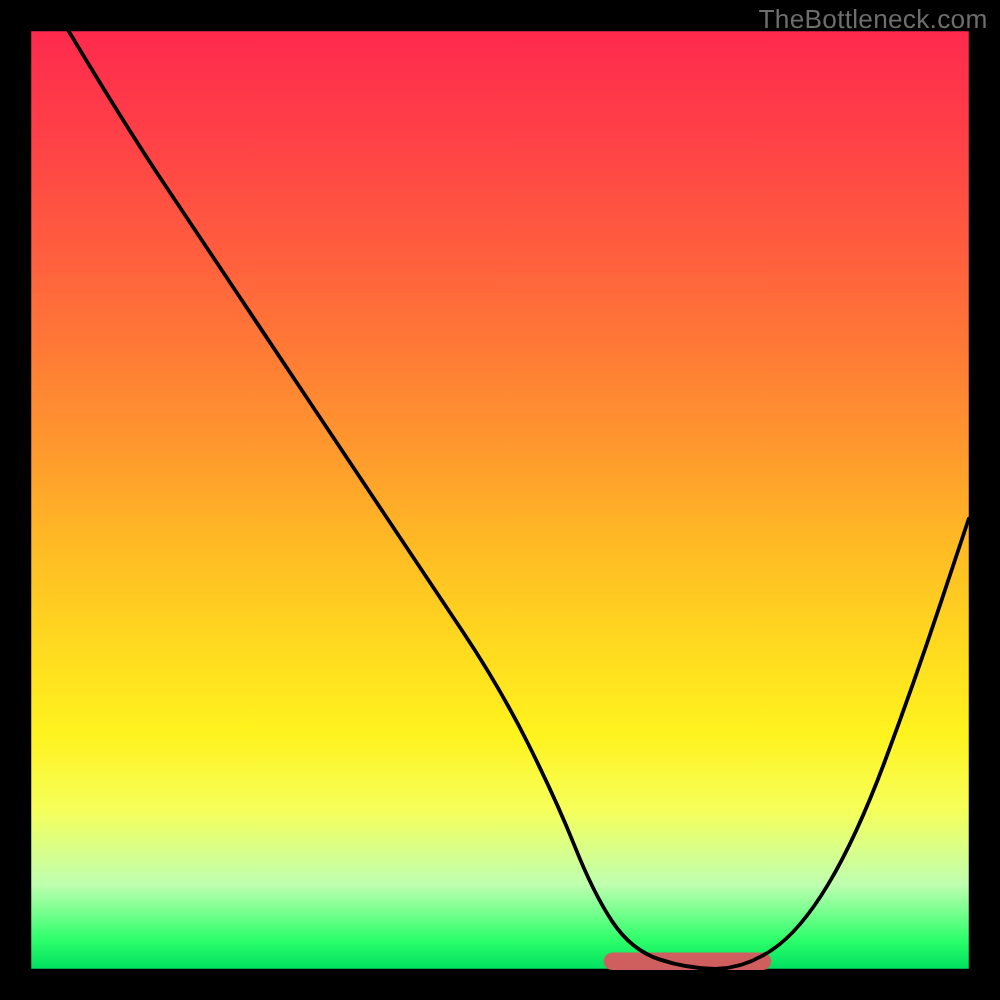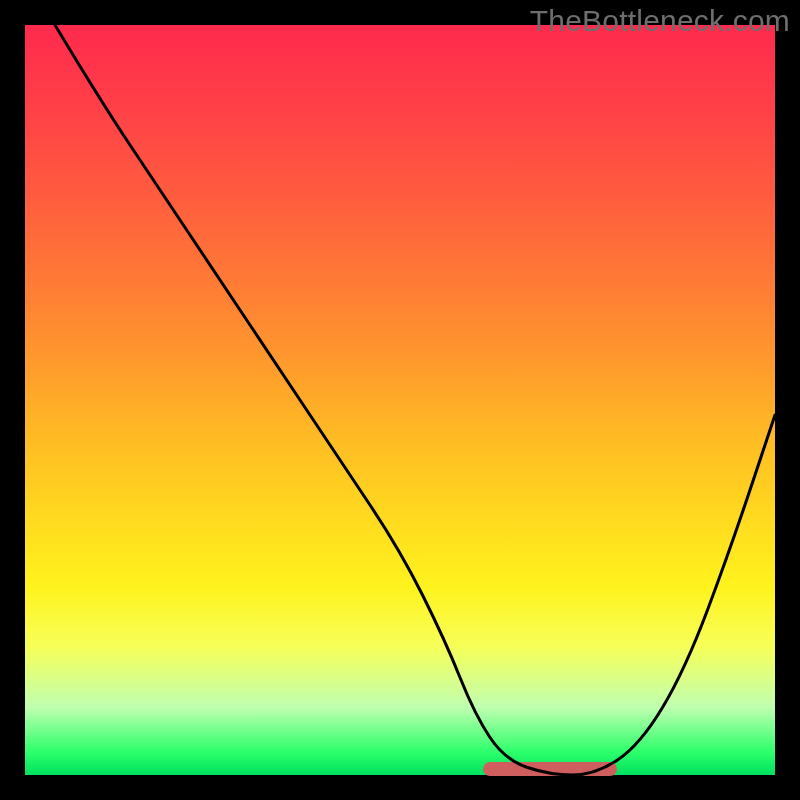--- a/index.html
+++ b/index.html
@@ -49,21 +49,21 @@
     fill: none;
     stroke: #cf5e5e;
     stroke-width: 14;
     stroke-linecap: round;
   }
   .watermark {
     position: absolute;
     top: 4px;
     right: 10px;
     font-family: Arial, Helvetica, sans-serif;
-    font-size: 30px;
+    font-size: 21px;
     color: #6e6e6e;
     letter-spacing: 0.2px;
     user-select: none;
   }
 </style>
 </head>
 <body>
 
 <div class="frame">
   <div class="plot-area">

